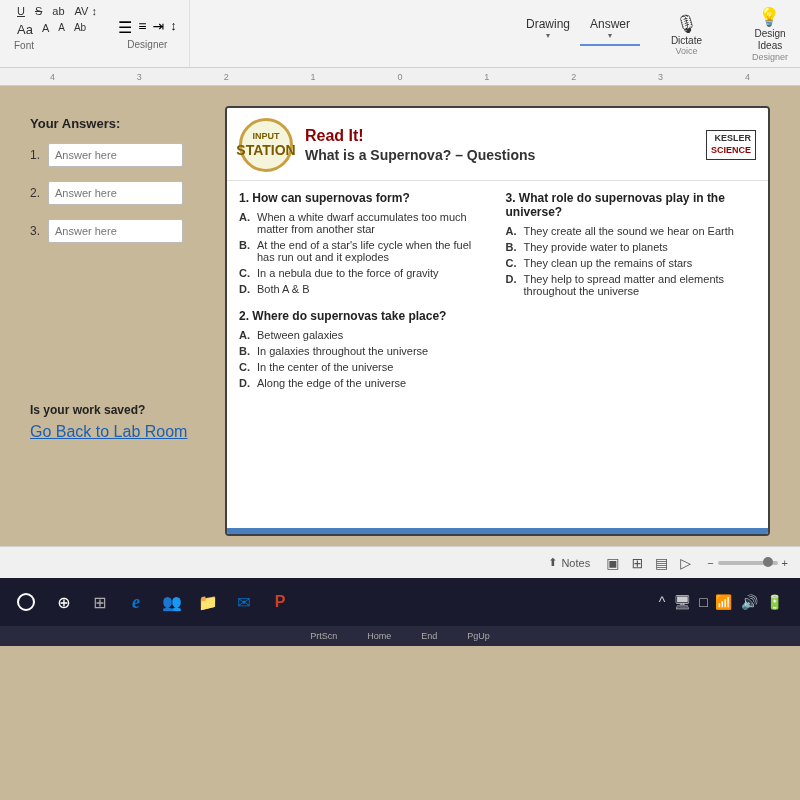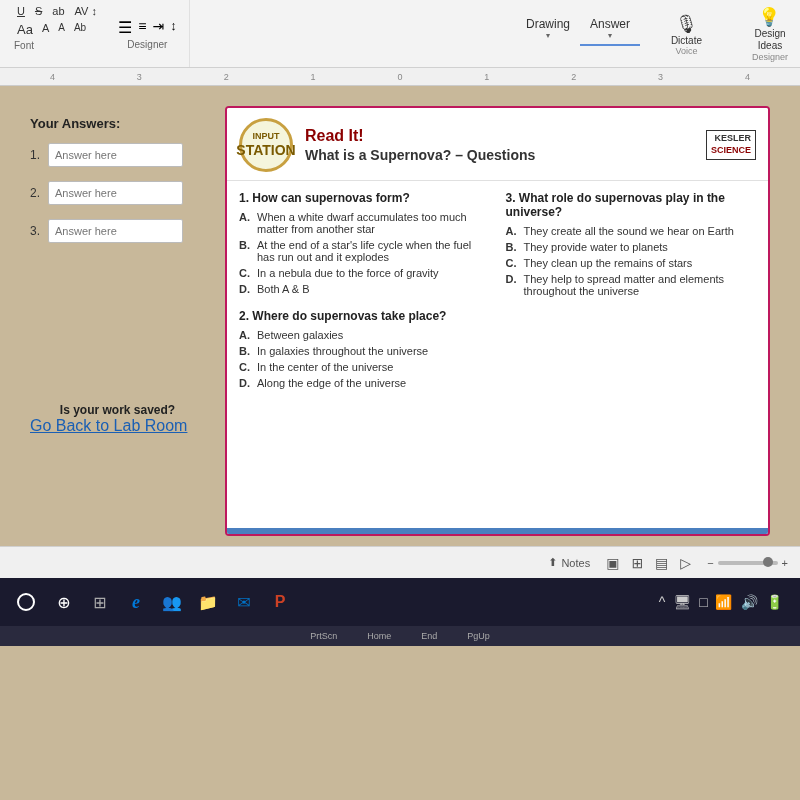--- a/index.html
+++ b/index.html
@@ -141,34 +141,34 @@
       padding: 2px 6px;
       font-size: 11px;
       color: #999;
     }
 
     .is-saved {
       font-weight: bold;
       font-size: 12px;
       color: #222;
       margin-top: 160px;
-      text-align: center;
+      margin-bottom: 6px;
     }
     .go-back-link {
       color: #1a5fb4;
       font-size: 16px;
       text-decoration: underline;
       cursor: pointer;
     }
 
     
     .worksheet {
       flex: 1;
       background: white;
-      border: 2px solid #be185d;
+      border: 2px solid #404040;
       border-radius: 4px;
       padding: 0;
       min-height: 430px;
       position: relative;
       overflow: hidden;
     }
     .worksheet-header {
       background: white;
       padding: 10px 12px 8px 12px;
       display: flex;

